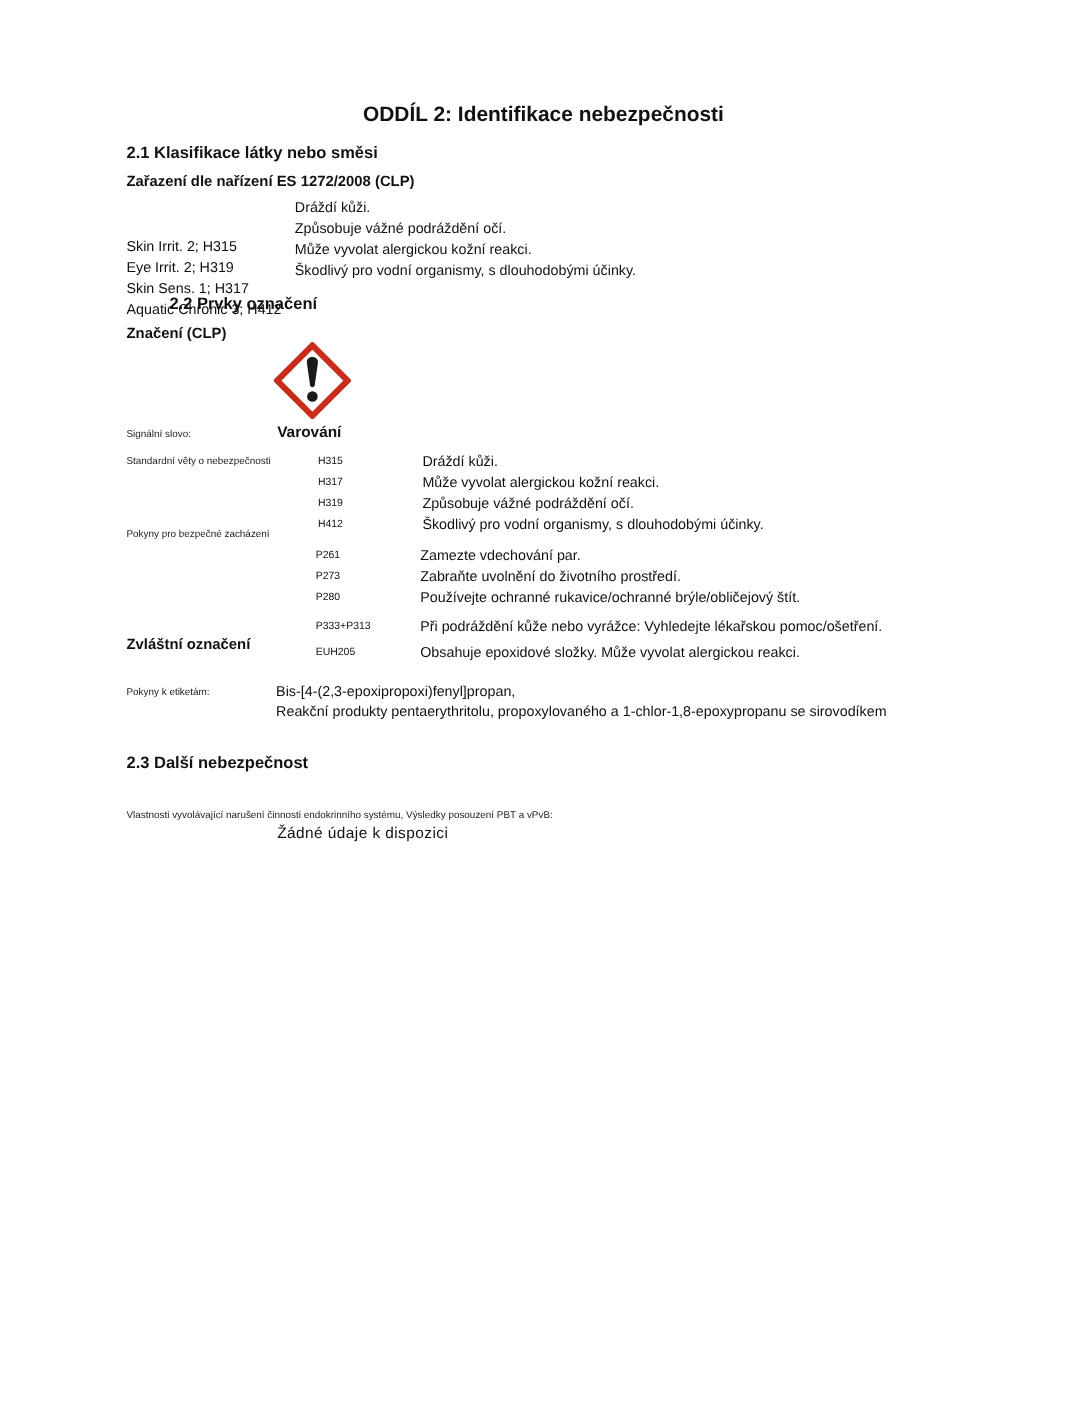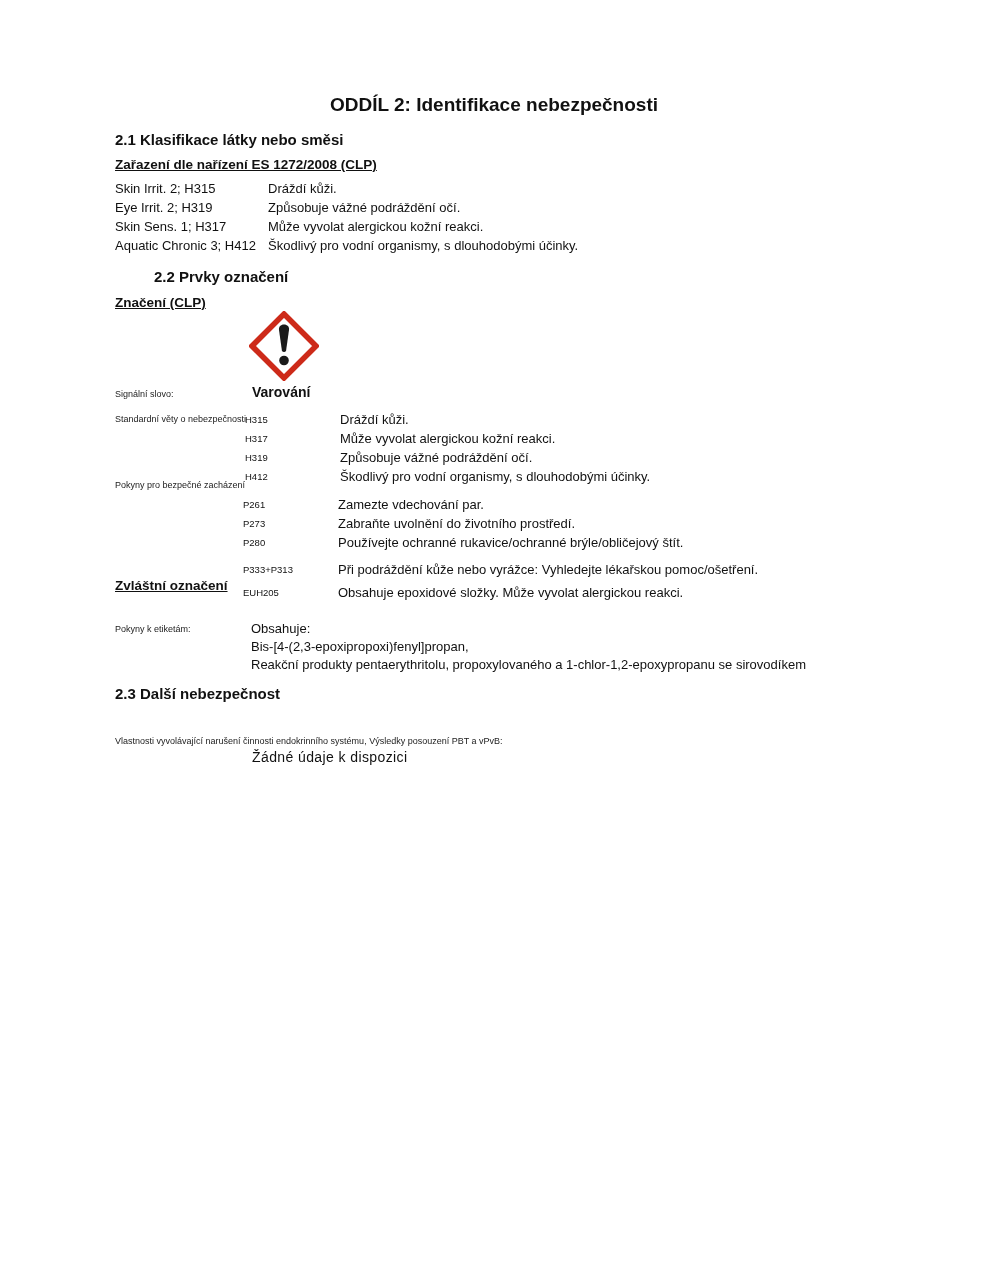--- a/index.html
+++ b/index.html
@@ -7,26 +7,26 @@
     position:relative;
     width:806px;height:1280px;
     background:#ffffff;
     font-family:"Liberation Sans","DejaVu Sans",sans-serif;
     color:#111;
     overflow:hidden;
   }
   .abs{position:absolute;white-space:nowrap;}
   .doc-title{font-size:19px;font-weight:bold;}
   .h-section{font-size:15px;font-weight:bold;}
-  .h-sub{font-size:13.5px;font-weight:bold;text-decoration:underline;}
+  .h-sub{font-size:13.5px;font-weight:bold;}
   .body-txt{font-size:13px;}
   .small-lbl{font-size:9px;color:#222;}
   .cls-table .row{display:flex;height:19px;line-height:19px;}
-  .cls-table .c1{width:153px;flex:0 0 153px;}
-  .stmt-block .row{display:flex;height:19px;line-height:19px;align-items:center;}
+  .cls-table .c1{width:153px;flex:0 0 153px;margin-top:35px;}
+  .stmt-block .row{display:flex;height:19px;line-height:19px;align-items:center;margin-left:44px;}
   .stmt-block .code{width:95px;flex:0 0 95px;font-size:9.5px;}
   .stmt-block .txt{font-size:13px;}
   .signal-word{font-size:14px;font-weight:bold;}
   .contains .line{height:18px;line-height:18px;font-size:13px;}
   .nodata{font-size:14px;letter-spacing:0.4px;}
 </style>
 </head>
 <body>
 
 <div class="page">
@@ -112,22 +112,21 @@
       <span class="txt">Při podráždění kůže nebo vyrážce: Vyhledejte lékařskou pomoc/ošetření.</span>
     </div>
     <div class="row" style="margin-top:4px;">
       <span class="code">EUH205</span>
       <span class="txt">Obsahuje epoxidové složky. Může vyvolat alergickou reakci.</span>
     </div>
   </div>
 
   <div class="abs small-lbl" style="left:115px;top:624px;">Pokyny k etiketám:</div>
   <div class="abs contains" style="left:251px;top:620px;">
-    <div class="line">Obsahuje:</div>
     <div class="line">Bis-[4-(2,3-epoxipropoxi)fenyl]propan,</div>
-    <div class="line">Reakční produkty pentaerythritolu, propoxylovaného a 1-chlor-1,2-epoxypropanu se sirovodíkem</div>
+    <div class="line">Reakční produkty pentaerythritolu, propoxylovaného a 1-chlor-1,8-epoxypropanu se sirovodíkem</div>
   </div>
 
   <div class="abs h-section" style="left:115px;top:685px;">2.3 Další nebezpečnost</div>
   <div class="abs small-lbl" style="left:115px;top:736px;">Vlastnosti vyvolávající narušení činnosti endokrinního systému, Výsledky posouzení PBT a vPvB:</div>
   <div class="abs nodata" style="left:252px;top:749px;">Žádné údaje k dispozici</div>
 
 </div>
 
 </body></html>

